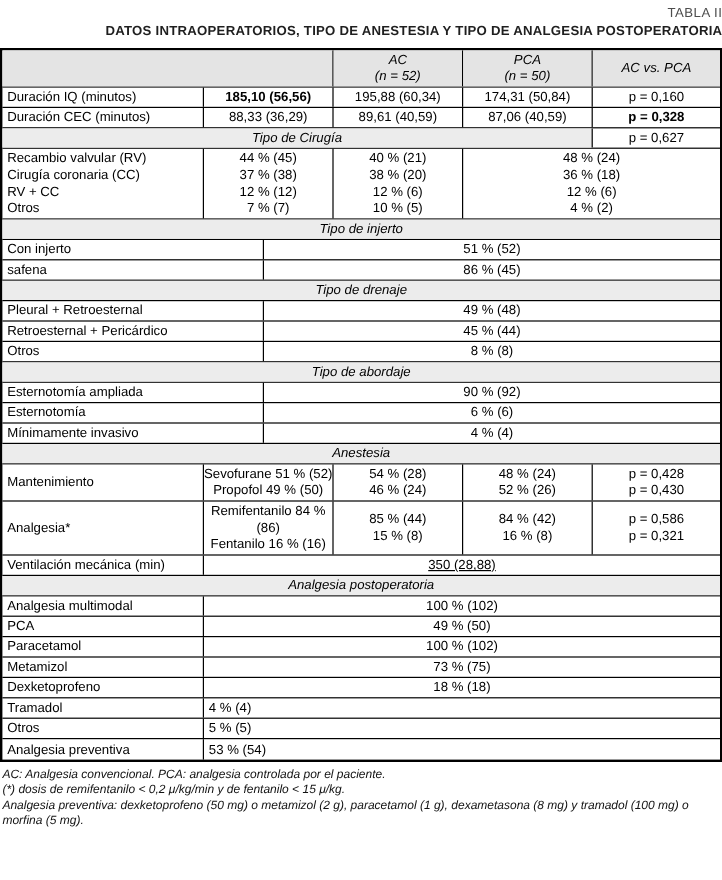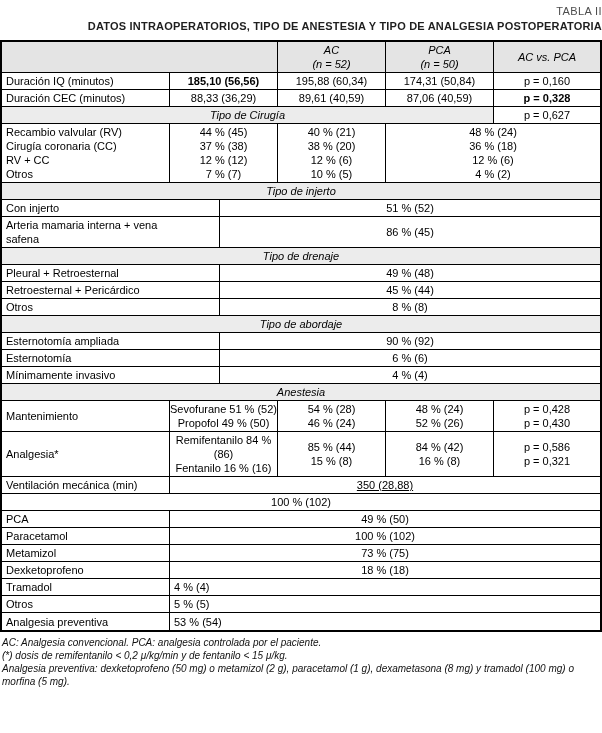--- a/index.html
+++ b/index.html
@@ -165,21 +165,20 @@
     <div class="trow">
       <div class="tcell a-left" style="flex: 0 0 218px;">
         <div class="line">Con injerto</div>
       </div>
       <div class="tcell" style="flex: 1 1 384px;">
         <div class="line">51 % (52)</div>
       </div>
     </div>
     <div class="trow">
       <div class="tcell a-left" style="flex: 0 0 218px;">
-        <div class="line">Arteria mamaria interna + vena</div>
         <div class="line">safena</div>
       </div>
       <div class="tcell" style="flex: 1 1 384px;">
         <div class="line">86 % (45)</div>
       </div>
     </div>
     <div class="trow section">
       <div class="tcell italic" style="flex: 1 1 602px;">
         <div class="line">Tipo de drenaje</div>
       </div>
@@ -286,21 +285,29 @@
       </div>
     </div>
     <div class="trow">
       <div class="tcell a-left" style="flex: 0 0 168px;">
         <div class="line">Ventilación mecánica (min)</div>
       </div>
       <div class="tcell" style="flex: 1 1 434px; text-decoration: underline;">
         <div class="line">350 (28,88)</div>
       </div>
     </div>
-    <div class="trow">
+    <div class="trow section">
+      <div class="tcell italic" style="flex: 1 1 602px;">
+        <div class="line">Analgesia postoperatoria</div>
+      </div>
+    </div>
+    <div class="trow">
+      <div class="tcell a-left" style="flex: 0 0 168px;">
+        <div class="line">Analgesia multimodal</div>
+      </div>
       <div class="tcell" style="flex: 1 1 434px;">
         <div class="line">100 % (102)</div>
       </div>
     </div>
     <div class="trow">
       <div class="tcell a-left" style="flex: 0 0 168px;">
         <div class="line">PCA</div>
       </div>
       <div class="tcell" style="flex: 1 1 434px;">
         <div class="line">49 % (50)</div>

